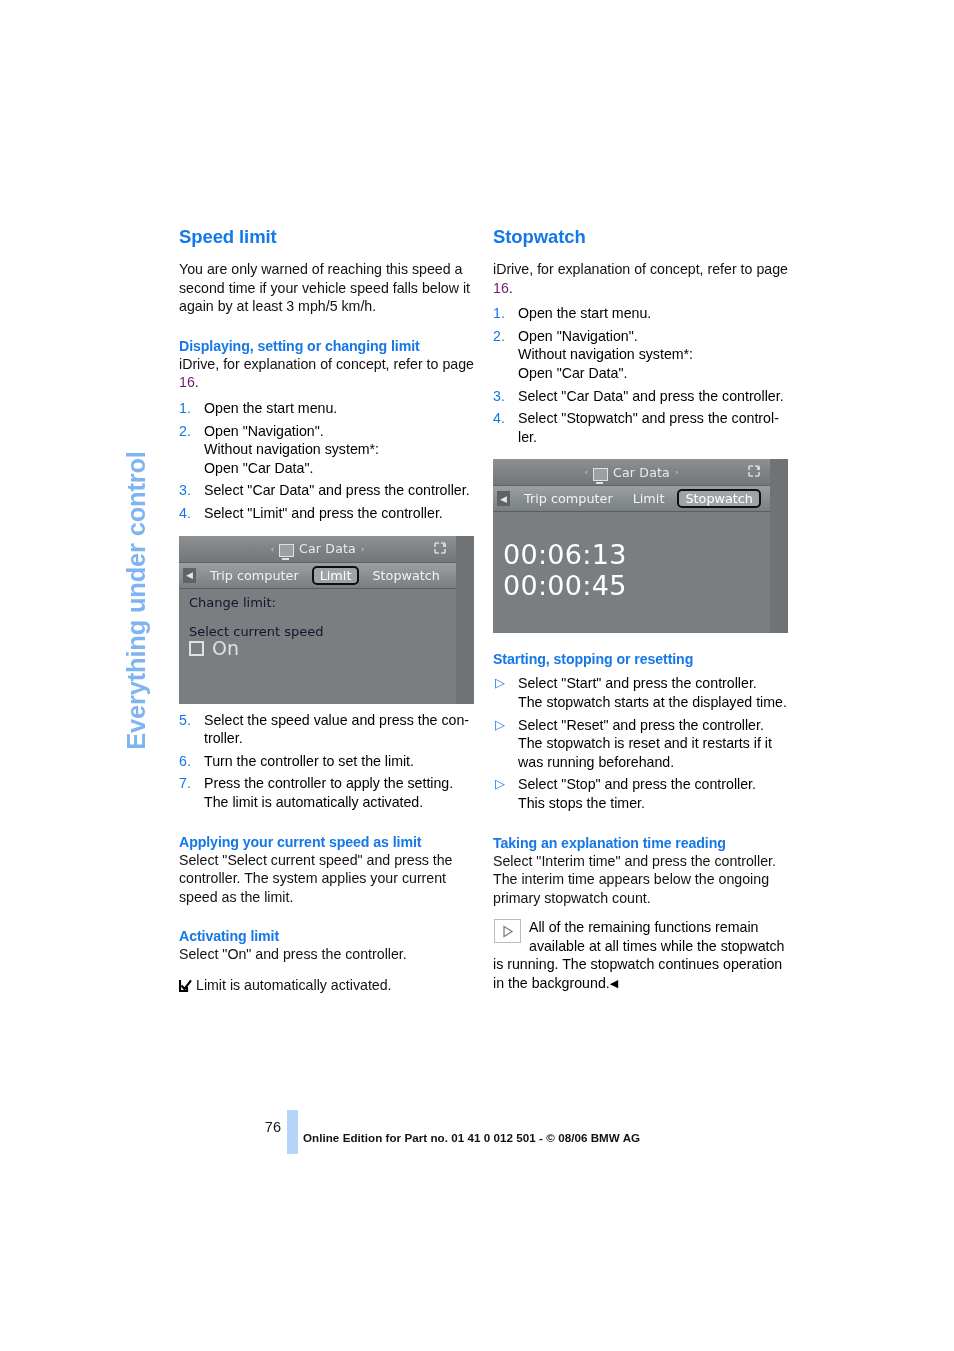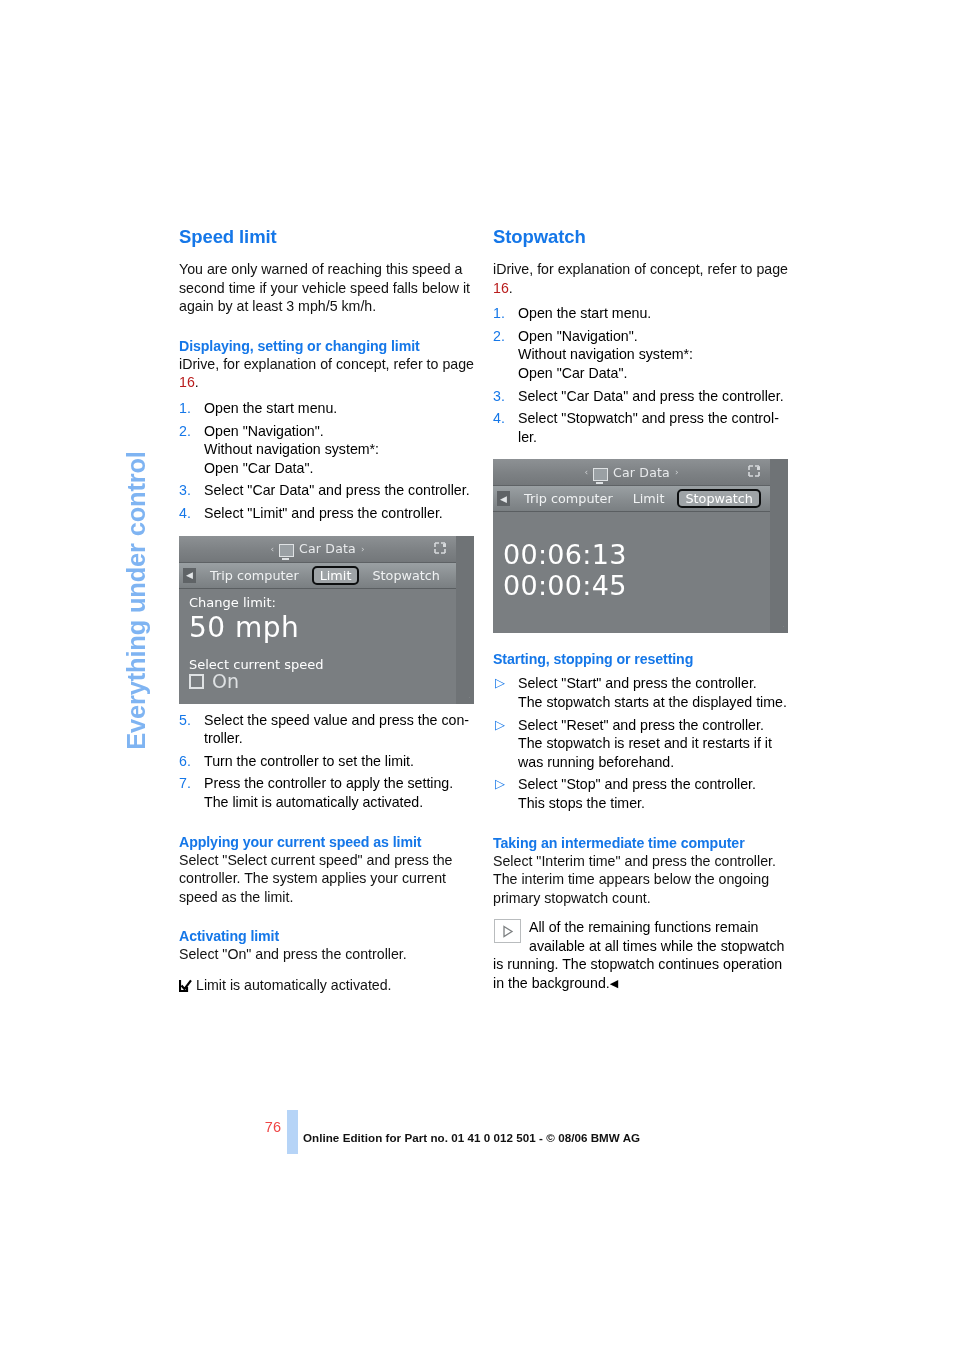--- a/index.html
+++ b/index.html
@@ -70,21 +70,21 @@
   h2.sub.tight { margin-top: 18px; }
 
   p.body {
     font-size: 14.2px;
     line-height: 18.6px;
     margin: 0;
     color: #111;
   }
   p.body + p.body { margin-top: 12px; }
 
-  .pglink { color: #b91c1c; }
+  .pglink { color: #701a75; }
 
   
   ol.steps, ul.steps {
     list-style: none;
     margin: 7px 0 0 0;
     padding: 0;
   }
   ol.steps li, ul.steps li {
     position: relative;
     padding-left: 25px;
@@ -200,21 +200,21 @@
 
   .idrive-body {
     background: #7a7e81;
     position: relative;
     padding: 6px 0 8px 10px;
   }
   .idrive-body.limit { height: 101px; }
   .idrive-body.stop  { height: 107px; }
 
   .sc-label {
-    color: #ffffff;
+    color: #0f172a;
     font-size: 13px;
     line-height: 16px;
   }
   .sc-big {
     color: #ffffff;
     font-size: 28px;
     line-height: 33px;
     letter-spacing: 0.5px;
   }
   .sc-small-gap { height: 13px; }
@@ -297,21 +297,21 @@
     left: 179px;
     top: 1110px;
     width: 700px;
     height: 44px;
   }
   .footer .page-num {
     position: absolute;
     left: 82px;
     top: 9px;
     font-size: 14.5px;
-    color: #ef4444;
+    color: #0f172a;
     text-align: right;
     width: 20px;
   }
   .footer .blue-bar {
     position: absolute;
     left: 108px;
     top: 0px;
     width: 11px;
     height: 44px;
     background: #b6d4f7;
@@ -385,21 +385,20 @@
 
         <div class="idrive-tabs">
           <span class="back-arrow">◀</span>
           <span class="tab">Trip computer</span>
           <span class="tab sel">Limit</span>
           <span class="tab">Stopwatch</span>
         </div>
 
         <div class="idrive-body limit">
           <div class="sc-label">Change limit:</div>
-          <div class="sc-big">50 mph</div>
           <div class="sc-small-gap"></div>
           <div class="sc-label">Select current speed</div>
           <div class="sc-on">
             <span class="chk-box"></span><span>On</span>
           </div>
         </div>
       </div>
       <span class="fig-code dark">·</span>
     </div>
 
@@ -513,21 +512,21 @@
         <span class="line">The stopwatch is reset and it restarts if it</span>
         <span class="line">was running beforehand.</span>
       </li>
       <li>
         <span class="tri">▷</span>
         <span class="line">Select "Stop" and press the controller.</span>
         <span class="line">This stops the timer.</span>
       </li>
     </ul>
 
-    <h2 class="sub">Taking an intermediate time computer</h2>
+    <h2 class="sub">Taking an explanation time reading</h2>
     <p class="body">Select "Interim time" and press the controller. The interim time appears below the ongoing primary stopwatch count.</p>
 
     <div class="note-block">
       <span class="note-icon">
         <svg width="13" height="13" viewBox="0 0 13 13" aria-hidden="true">
           <path d="M3 1.5 L11 6.5 L3 11.5 Z" stroke="#7d8082" stroke-width="1.3" fill="none"></path>
         </svg>
       </span>
       <span>All of the remaining functions remain available at all times while the stopwatch</span>
       <span>is running. The stopwatch continues operation in the background.</span><span class="end-mark">◀</span>

